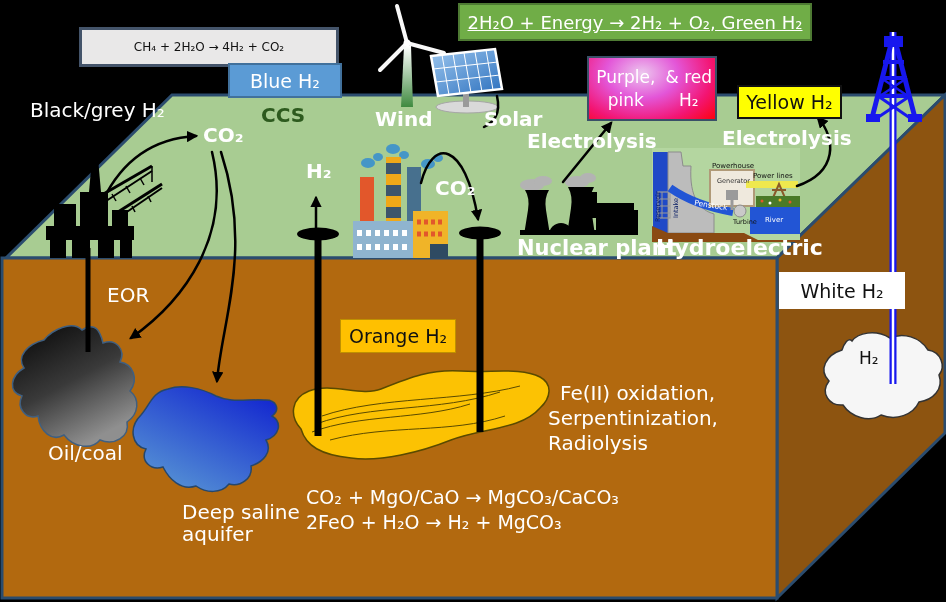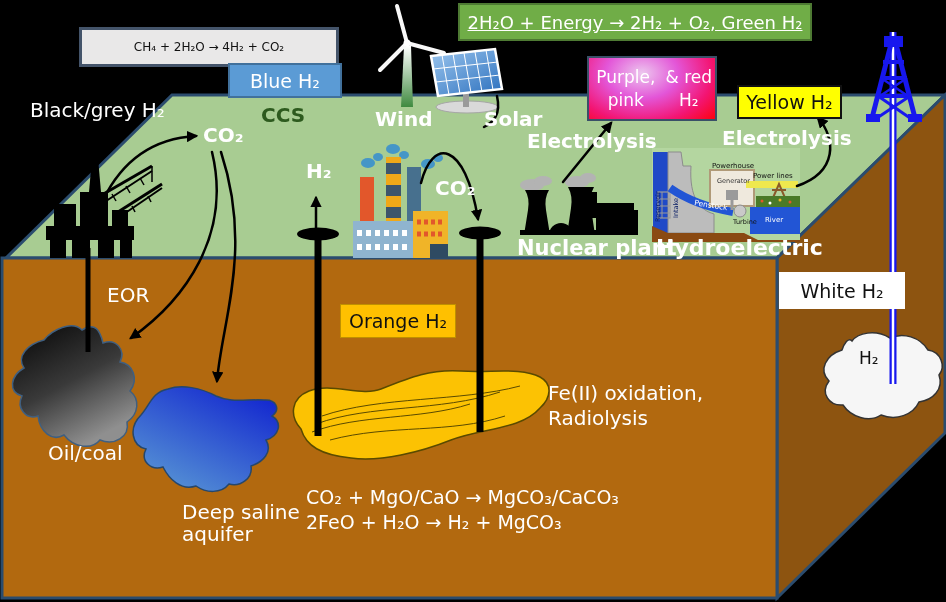--- a/index.html
+++ b/index.html
@@ -255,39 +255,40 @@
 <div class="box box-purple" style="left:587px;top:56px;width:126px;height:61px;">
   <span>Purple, pink</span>
   <span>&amp; red H₂</span>
 </div>
 <div class="box box-yellow" style="left:737px;top:85px;width:101px;height:30px;">
   <span>Yellow H₂</span>
 </div>
 <div class="box box-white" style="left:779px;top:272px;width:126px;height:37px;">
   <span>White H₂</span>
 </div>
-<div class="box box-orange" style="left:340px;top:304px;width:114px;height:32px;">
+<div class="box box-orange" style="left:340px;top:319px;width:114px;height:32px;">
   <span>Orange H₂</span>
 </div>
 
 <div class="lbl" style="left:30px;top:99px;">Black/grey H₂</div>
 <div class="lbl bold" style="left:261px;top:104px;color:#2d5a1e;">CCS</div>
 <div class="lbl bold" style="left:375px;top:108px;">Wind</div>
 <div class="lbl bold" style="left:440px;top:108px;margin-left:44px;">Solar</div>
 <div class="lbl bold" style="left:203px;top:124px;">CO₂</div>
 <div class="lbl bold" style="left:306px;top:160px;">H₂</div>
 <div class="lbl bold" style="left:435px;top:177px;">CO₂</div>
 <div class="lbl bold" style="left:527px;top:130px;">Electrolysis</div>
 <div class="lbl bold" style="left:722px;top:127px;">Electrolysis</div>
 <div class="lbl bold" style="left:517px;top:237px;font-size:21px;">Nuclear plant</div>
 <div class="lbl bold" style="left:656px;top:236px;font-size:22px;">Hydroelectric</div>
 <div class="lbl" style="left:107px;top:284px;text-align:center;">EOR</div>
 <div class="lbl" style="left:48px;top:442px;">Oil/coal</div>
 <div class="lbl wrap" style="left:182px;top:501px;width:130px;">Deep saline aquifer</div>
 <div class="lbl" style="left:548px;top:381px;line-height:25px;">
-  <span style="display:block;">Fe(II) oxidation,</span>
+  <span style="display:block;margin-left:12px;">Fe(II) oxidation,</span>
+  <span style="display:block;">Serpentinization,</span>
   <span style="display:block;">Radiolysis</span>
 </div>
 <div class="lbl" style="left:306px;top:487px;font-size:19px;">CO₂ + MgO/CaO → MgCO₃/CaCO₃</div>
 <div class="lbl" style="left:306px;top:512px;font-size:19px;">2FeO + H₂O → H₂ + MgCO₃</div>
 <div class="lbl" style="left:859px;top:349px;color:#111;font-size:17px;">H₂</div>
 
 </div>
 
 </body></html>

